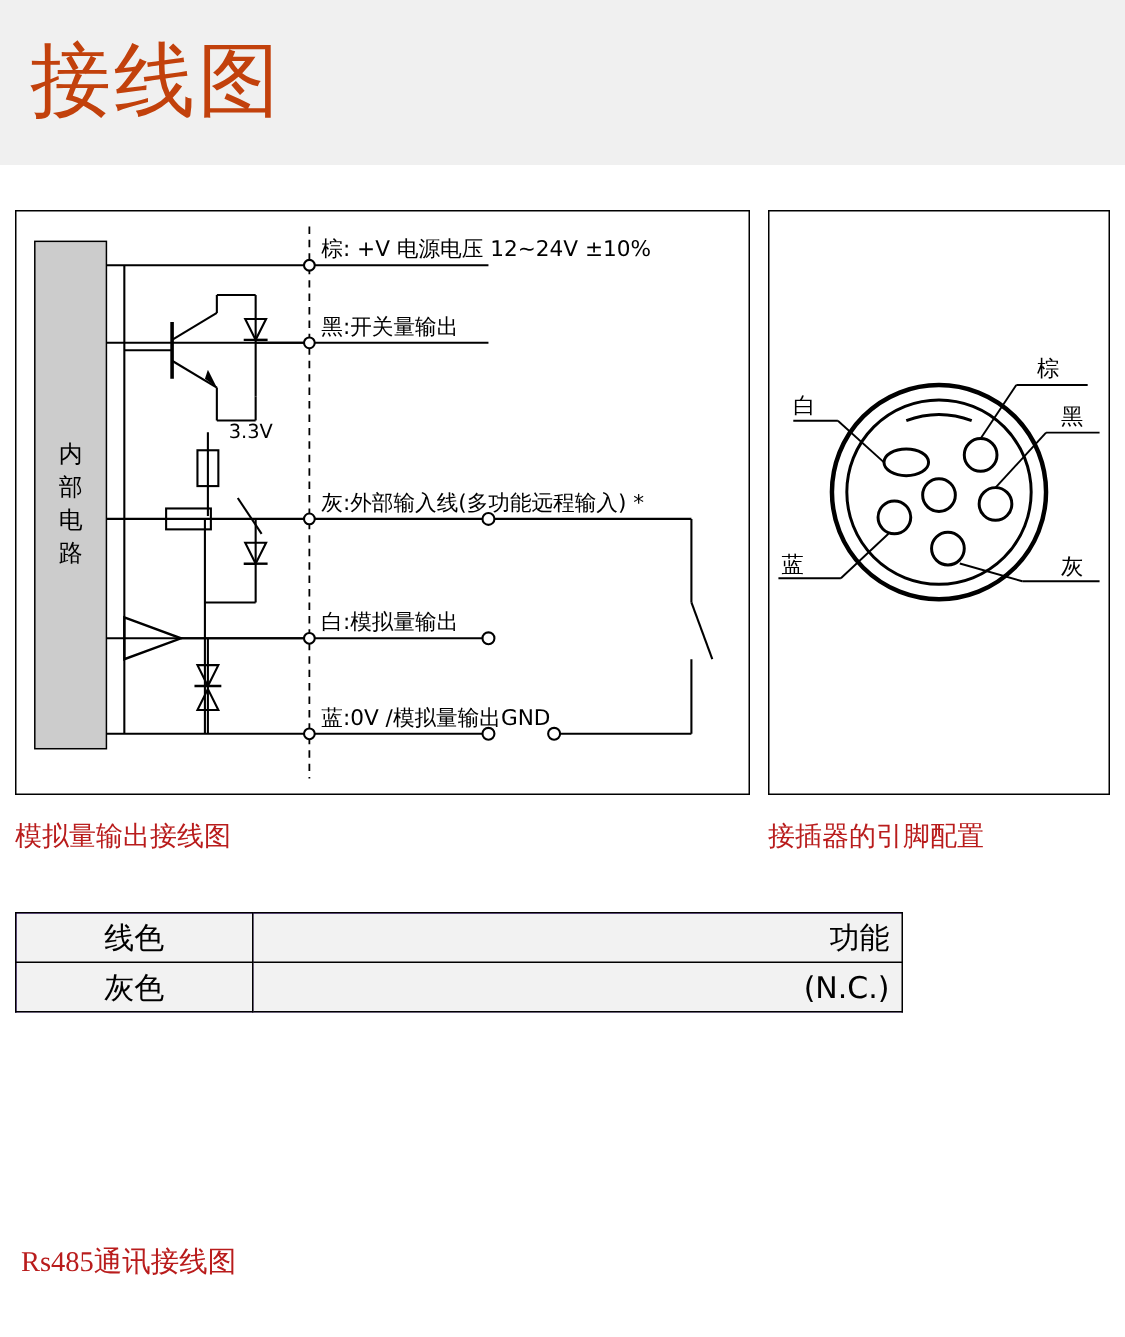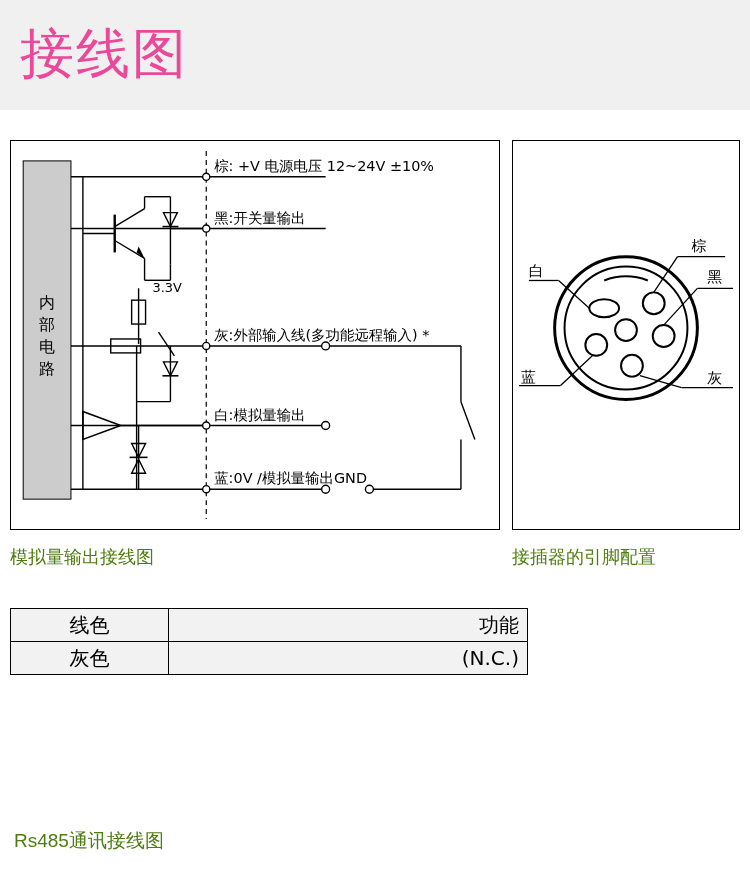--- a/index.html
+++ b/index.html
@@ -25,21 +25,21 @@
     height: 110px;
     background: #f0f0f0;
   }
   .title-text {
     position: absolute;
     left: 20px;
     top: 16px;
     font-size: 54px;
     line-height: 76px;
     letter-spacing: 2px;
-    color: #ec4899;
+    color: #c2410c;
     font-family: "DejaVu Sans", sans-serif;
     font-weight: normal;
   }
 
   
   .panel {
     position: absolute;
     border: 1px solid #000;
     background: #fff;
     box-sizing: border-box;
@@ -53,22 +53,22 @@
   #panel-right {
     left: 512px;
     top: 140px;
     width: 228px;
     height: 390px;
   }
 
   .caption {
     position: absolute;
     font-size: 18px;
-    font-family: Liberation Sans, sans-serif;
-    color: #4d7c0f;
+    font-family: Liberation Serif, serif;
+    color: #b91c1c;
     white-space: nowrap;
   }
   #caption-left  { left: 10px;  top: 545px; }
   #caption-right { left: 512px; top: 545px; }
   #caption-table { left: 14px;  top: 828px; font-size: 19px; }
 
   
   .svg-fill {
     position: absolute;
     left: 0;
@@ -76,21 +76,21 @@
     width: 100%;
     height: 100%;
     display: block;
   }
 
   
   #wiring-table {
     position: absolute;
     left: 10px;
     top: 608px;
-    width: 518px;
+    width: 592px;
     border-collapse: collapse;
     background: #6d28d9;
     table-layout: fixed;
   }
   #wiring-table td {
     border: 1px solid #000;
     height: 33px;
     padding: 0 8px;
     font-size: 20px;
     font-family: "DejaVu Sans", sans-serif;

